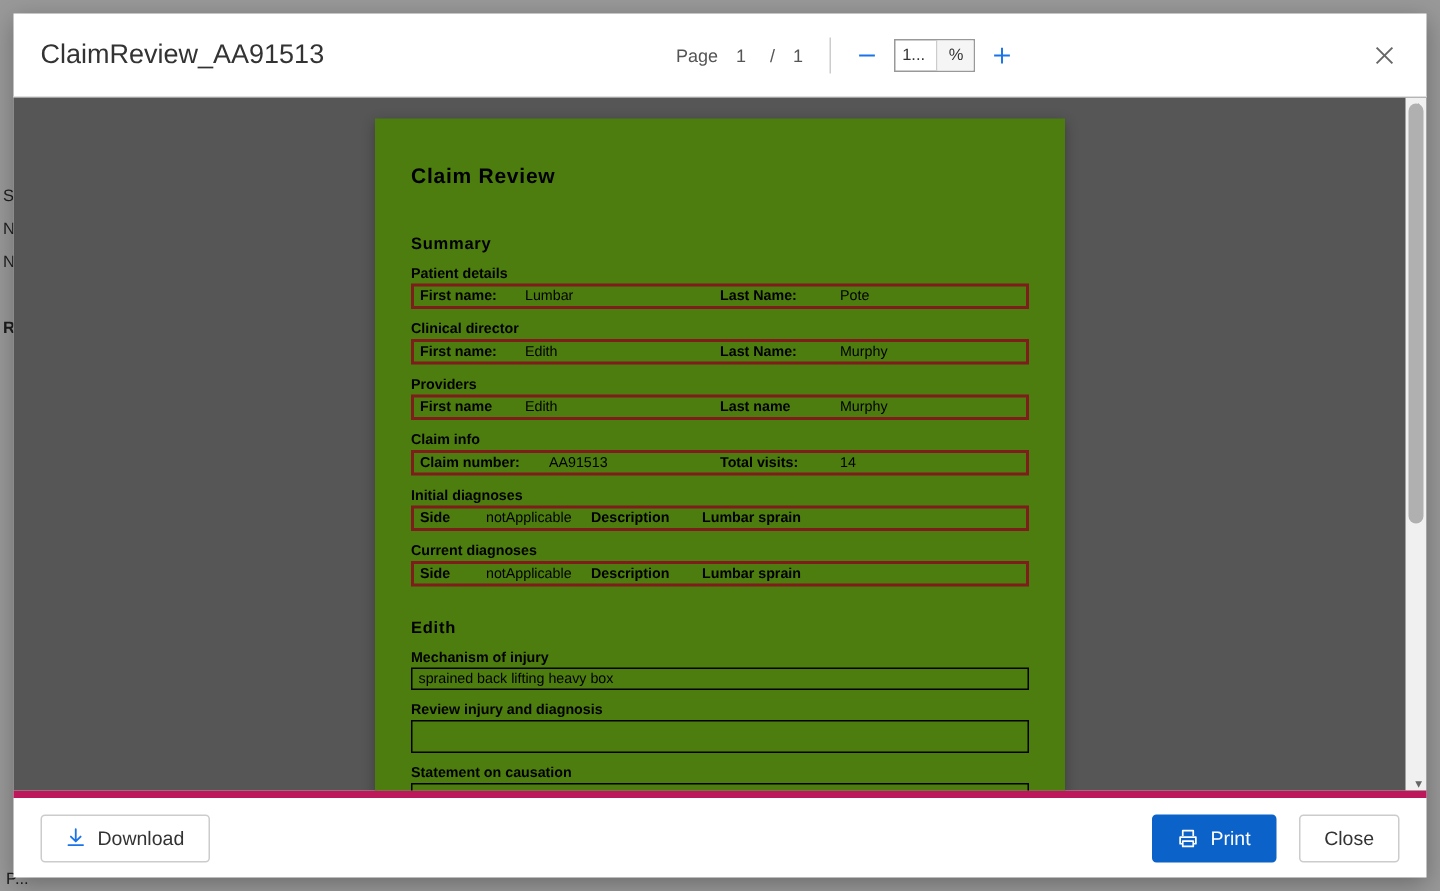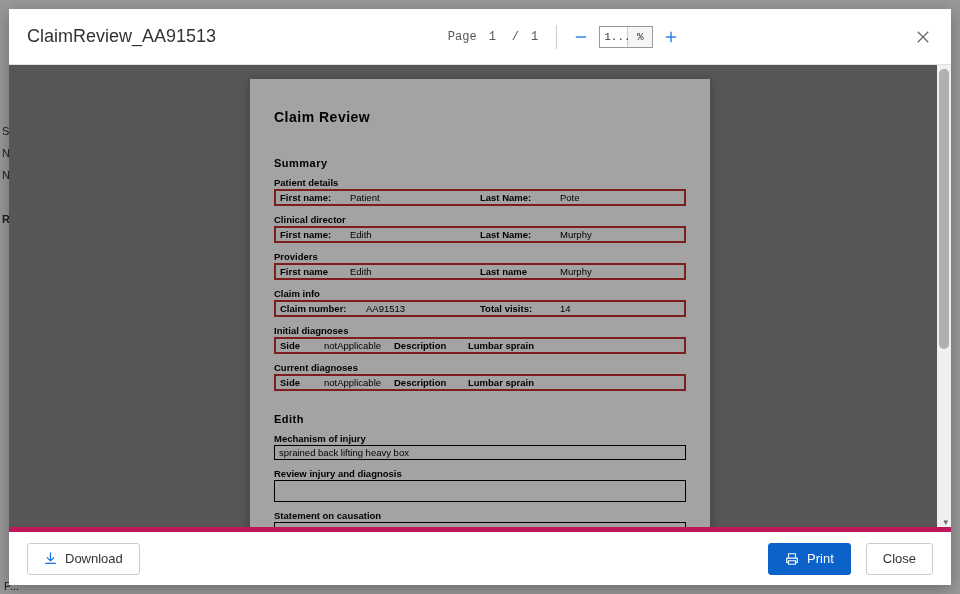--- a/index.html
+++ b/index.html
@@ -3,38 +3,38 @@
 <meta charset="utf-8">
 <style>
 * { box-sizing: border-box; margin: 0; padding: 0; }
 body { font-family: Arial, sans-serif; background: #fff; width: 960px; height: 594px; overflow: hidden; position: relative; }
 
 .modal-overlay { position: absolute; top: 0; left: 0; width: 960px; height: 594px; background: rgba(0,0,0,0.4); }
 .modal { position: absolute; top: 9px; left: 9px; width: 942px; height: 576px; background: #fff; box-shadow: 0 4px 16px rgba(0,0,0,0.3); display: flex; flex-direction: column; }
 
 .header { height: 56px; display: flex; align-items: center; padding: 0 18px; border-bottom: 1px solid #e0e0e0; }
 .title { font-size: 18px; font-weight: 500; color: #333; flex: 0 0 auto; }
-.header-center { flex: 1; display: flex; align-items: center; justify-content: center; gap: 8px; font-family: Liberation Mono, monospace; }
+.header-center { flex: 1; display: flex; align-items: center; justify-content: center; gap: 8px; }
 .page-label { font-size: 12px; color: #555; margin-right: 4px; }
 .page-sep { font-size: 12px; color: #555; margin: 0 4px; }
 .vsep { width: 1px; height: 24px; background: #ccc; margin: 0 6px; }
 .zoom-btn { width: 20px; height: 20px; display: flex; align-items: center; justify-content: center; color: #1a73e8; cursor: pointer; font-size: 18px; line-height: 1; }
 .zoom-box { display: flex; border: 1px solid #999; height: 22px; }
 .zoom-val { width: 28px; padding: 0 4px; font-size: 11px; display: flex; align-items: center; color: #333; border-right: 1px solid #ccc; }
 .zoom-pct { width: 24px; font-size: 11px; display: flex; align-items: center; justify-content: center; color: #333; background: #f5f5f5; }
 .close-x { width: 20px; height: 20px; cursor: pointer; display:flex; align-items:center; justify-content:center; }
 .close-x svg { width: 14px; height: 14px; }
 
 .viewer { flex: 1; background: #565656; position: relative; overflow: hidden; }
 .scrollbar-track { position: absolute; right: 0; top: 0; width: 14px; height: 100%; background: #f0f0f0; }
 .scrollbar-thumb { position: absolute; right: 2px; top: 4px; width: 10px; height: 280px; background: #b0b0b0; border-radius: 5px; }
 .scroll-arrow-up { position: absolute; top: 0; right: 3px; font-size: 9px; color: #666; }
 .scroll-arrow-down { position: absolute; bottom: 0; right: 3px; font-size: 9px; color: #666; }
 
-.page { position: absolute; top: 14px; left: 50%; transform: translateX(-50%); width: 460px; background: #a3a3a3; padding: 30px 24px; box-shadow: 0 2px 8px rgba(0,0,0,0.3); font-size: 9.5px; color: #000; }
+.page { position: absolute; top: 14px; left: 50%; transform: translateX(-50%); width: 460px; background: #4d7c0f; padding: 30px 24px; box-shadow: 0 2px 8px rgba(0,0,0,0.3); font-size: 9.5px; color: #000; }
 .doc-title { font-size: 14px; font-weight: bold; letter-spacing: 0.5px; margin-bottom: 32px; }
 .section-h { font-size: 11px; font-weight: bold; letter-spacing: 0.5px; margin-bottom: 8px; }
 .subh { font-size: 9.5px; font-weight: bold; margin-top: 8px; margin-bottom: 1px; }
 .tbl { border: 2px solid #7f1d1d; margin-bottom: 2px; }
 .row { display: flex; }
 .row + .row { border-top: 1px solid #000; }
 .cell-label { font-weight: bold; padding: 1px 4px; }
 .cell-val { padding: 1px 4px; }
 .w-fn { width: 70px; }
 .w-fv { width: 130px; }
@@ -109,21 +109,21 @@
 
   <div class="viewer">
     <div class="page">
       <div class="doc-title">Claim Review</div>
       <div class="section-h">Summary</div>
 
       <div class="subh">Patient details</div>
       <div class="tbl">
         <div class="row">
           <div class="cell-label w-fn">First name:</div>
-          <div class="cell-val w-fv">Patient</div>
+          <div class="cell-val w-fv">Lumbar</div>
           <div class="cell-label w-ln">Last Name:</div>
           <div class="cell-val w-lv">Pote</div>
         </div>
       </div>
 
       <div class="subh">Clinical director</div>
       <div class="tbl">
         <div class="row">
           <div class="cell-label w-fn">First name:</div>
           <div class="cell-val w-fv">Edith</div>

